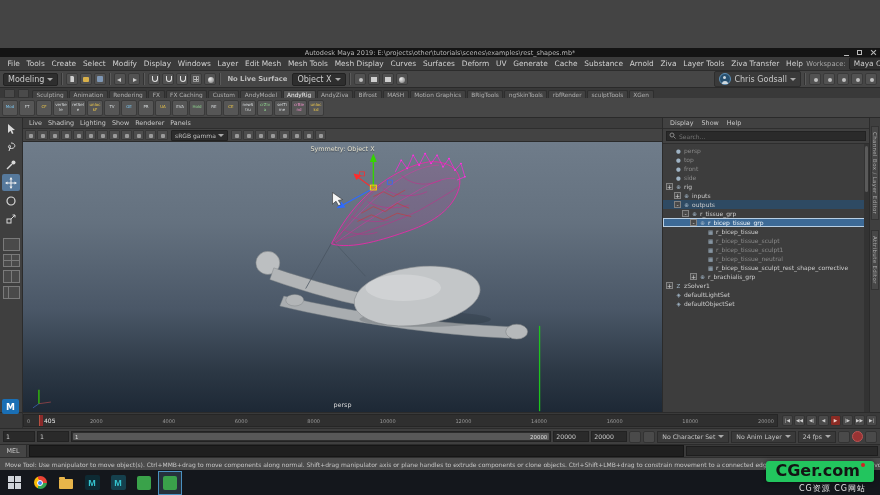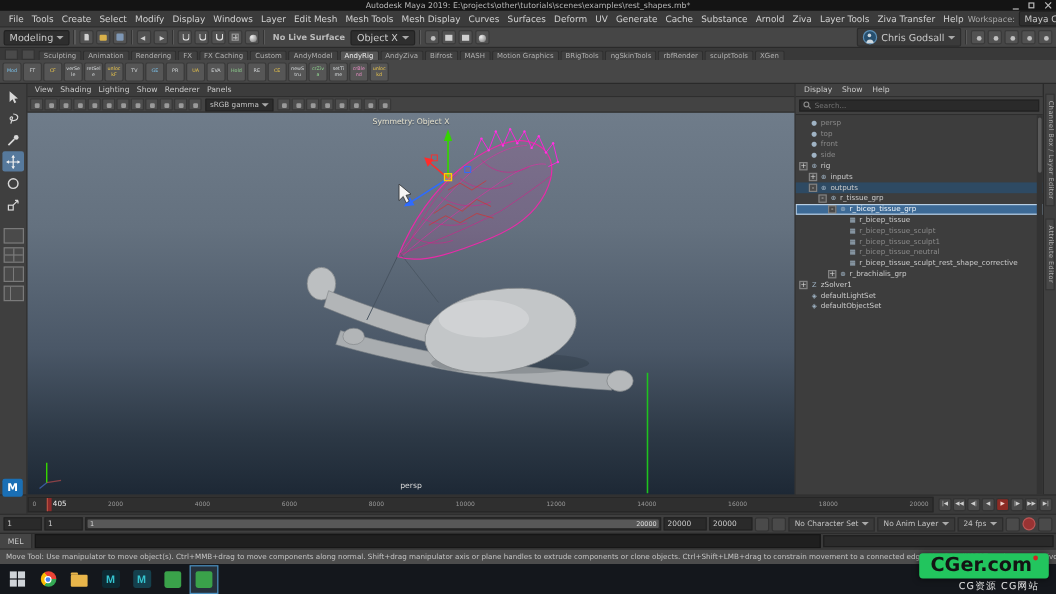--- a/index.html
+++ b/index.html
@@ -2,21 +2,21 @@
 <html style="--accent: #5285a6; --selection: #3d6a96; --magenta: #e82ba8; --manip_green: #35d400; --manip_blue: #2e6bff; --manip_red: #ff2b2b;"><head>
 <meta charset="utf-8">
 <style>
   html,body{margin:0;padding:0;}
   body{width:880px;height:495px;overflow:hidden;background:#444;color:#c8c8c8;
        font-family:"DejaVu Sans","Liberation Sans",sans-serif;font-size:8px;cursor:default;}
   .app{display:flex;flex-direction:column;width:880px;height:495px;position:relative;}
 
   
   .titlebar{height:9px;background:#141414;display:flex;align-items:center;justify-content:center;
-            position:relative;font-size:6.5px;color:#b8b8b8;flex:none;}
+            position:relative;font-size:6.5px;color:#b8b8b8;flex:none;margin-top:48px;}
   .winbtns{position:absolute;right:3px;top:2px;display:flex;gap:6px;}
   .wbtn{width:7px;height:6px;position:relative;}
   .wbtn.min::after{content:"";position:absolute;left:0;width:5px;bottom:0;border-bottom:1px solid #bbb;}
   .wbtn.max::after{content:"";position:absolute;inset:0 2px 1px 0;border:1px solid #bbb;}
   .wbtn.close::before,.wbtn.close::after{content:"";position:absolute;top:2px;left:0;width:7px;height:1px;background:#bbb;}
   .wbtn.close::before{transform:rotate(45deg);} .wbtn.close::after{transform:rotate(-45deg);}
 
   
   .menubar{height:13px;background:#3b3b3b;border-bottom:1px solid #2c2c2c;display:flex;align-items:center;
            padding:0 4px;font-size:7.4px;flex:none;white-space:nowrap;}
@@ -379,21 +379,21 @@
       <span class="toolgap"></span>
       <span class="lay"></span>
       <span class="lay four"></span>
       <span class="lay two"></span>
       <span class="lay split"></span>
     </div>
 
     <div class="viewport">
       <div class="vmenu">
 
-      <span>View</span>
+      <span>Live</span>
           <span>Shading</span>
           <span>Lighting</span>
           <span>Show</span>
           <span>Renderer</span>
           <span>Panels</span>
         </div>
       <div class="vtools">
         <span class="vicon"></span>
         <span class="vicon"></span>
         <span class="vicon"></span>

